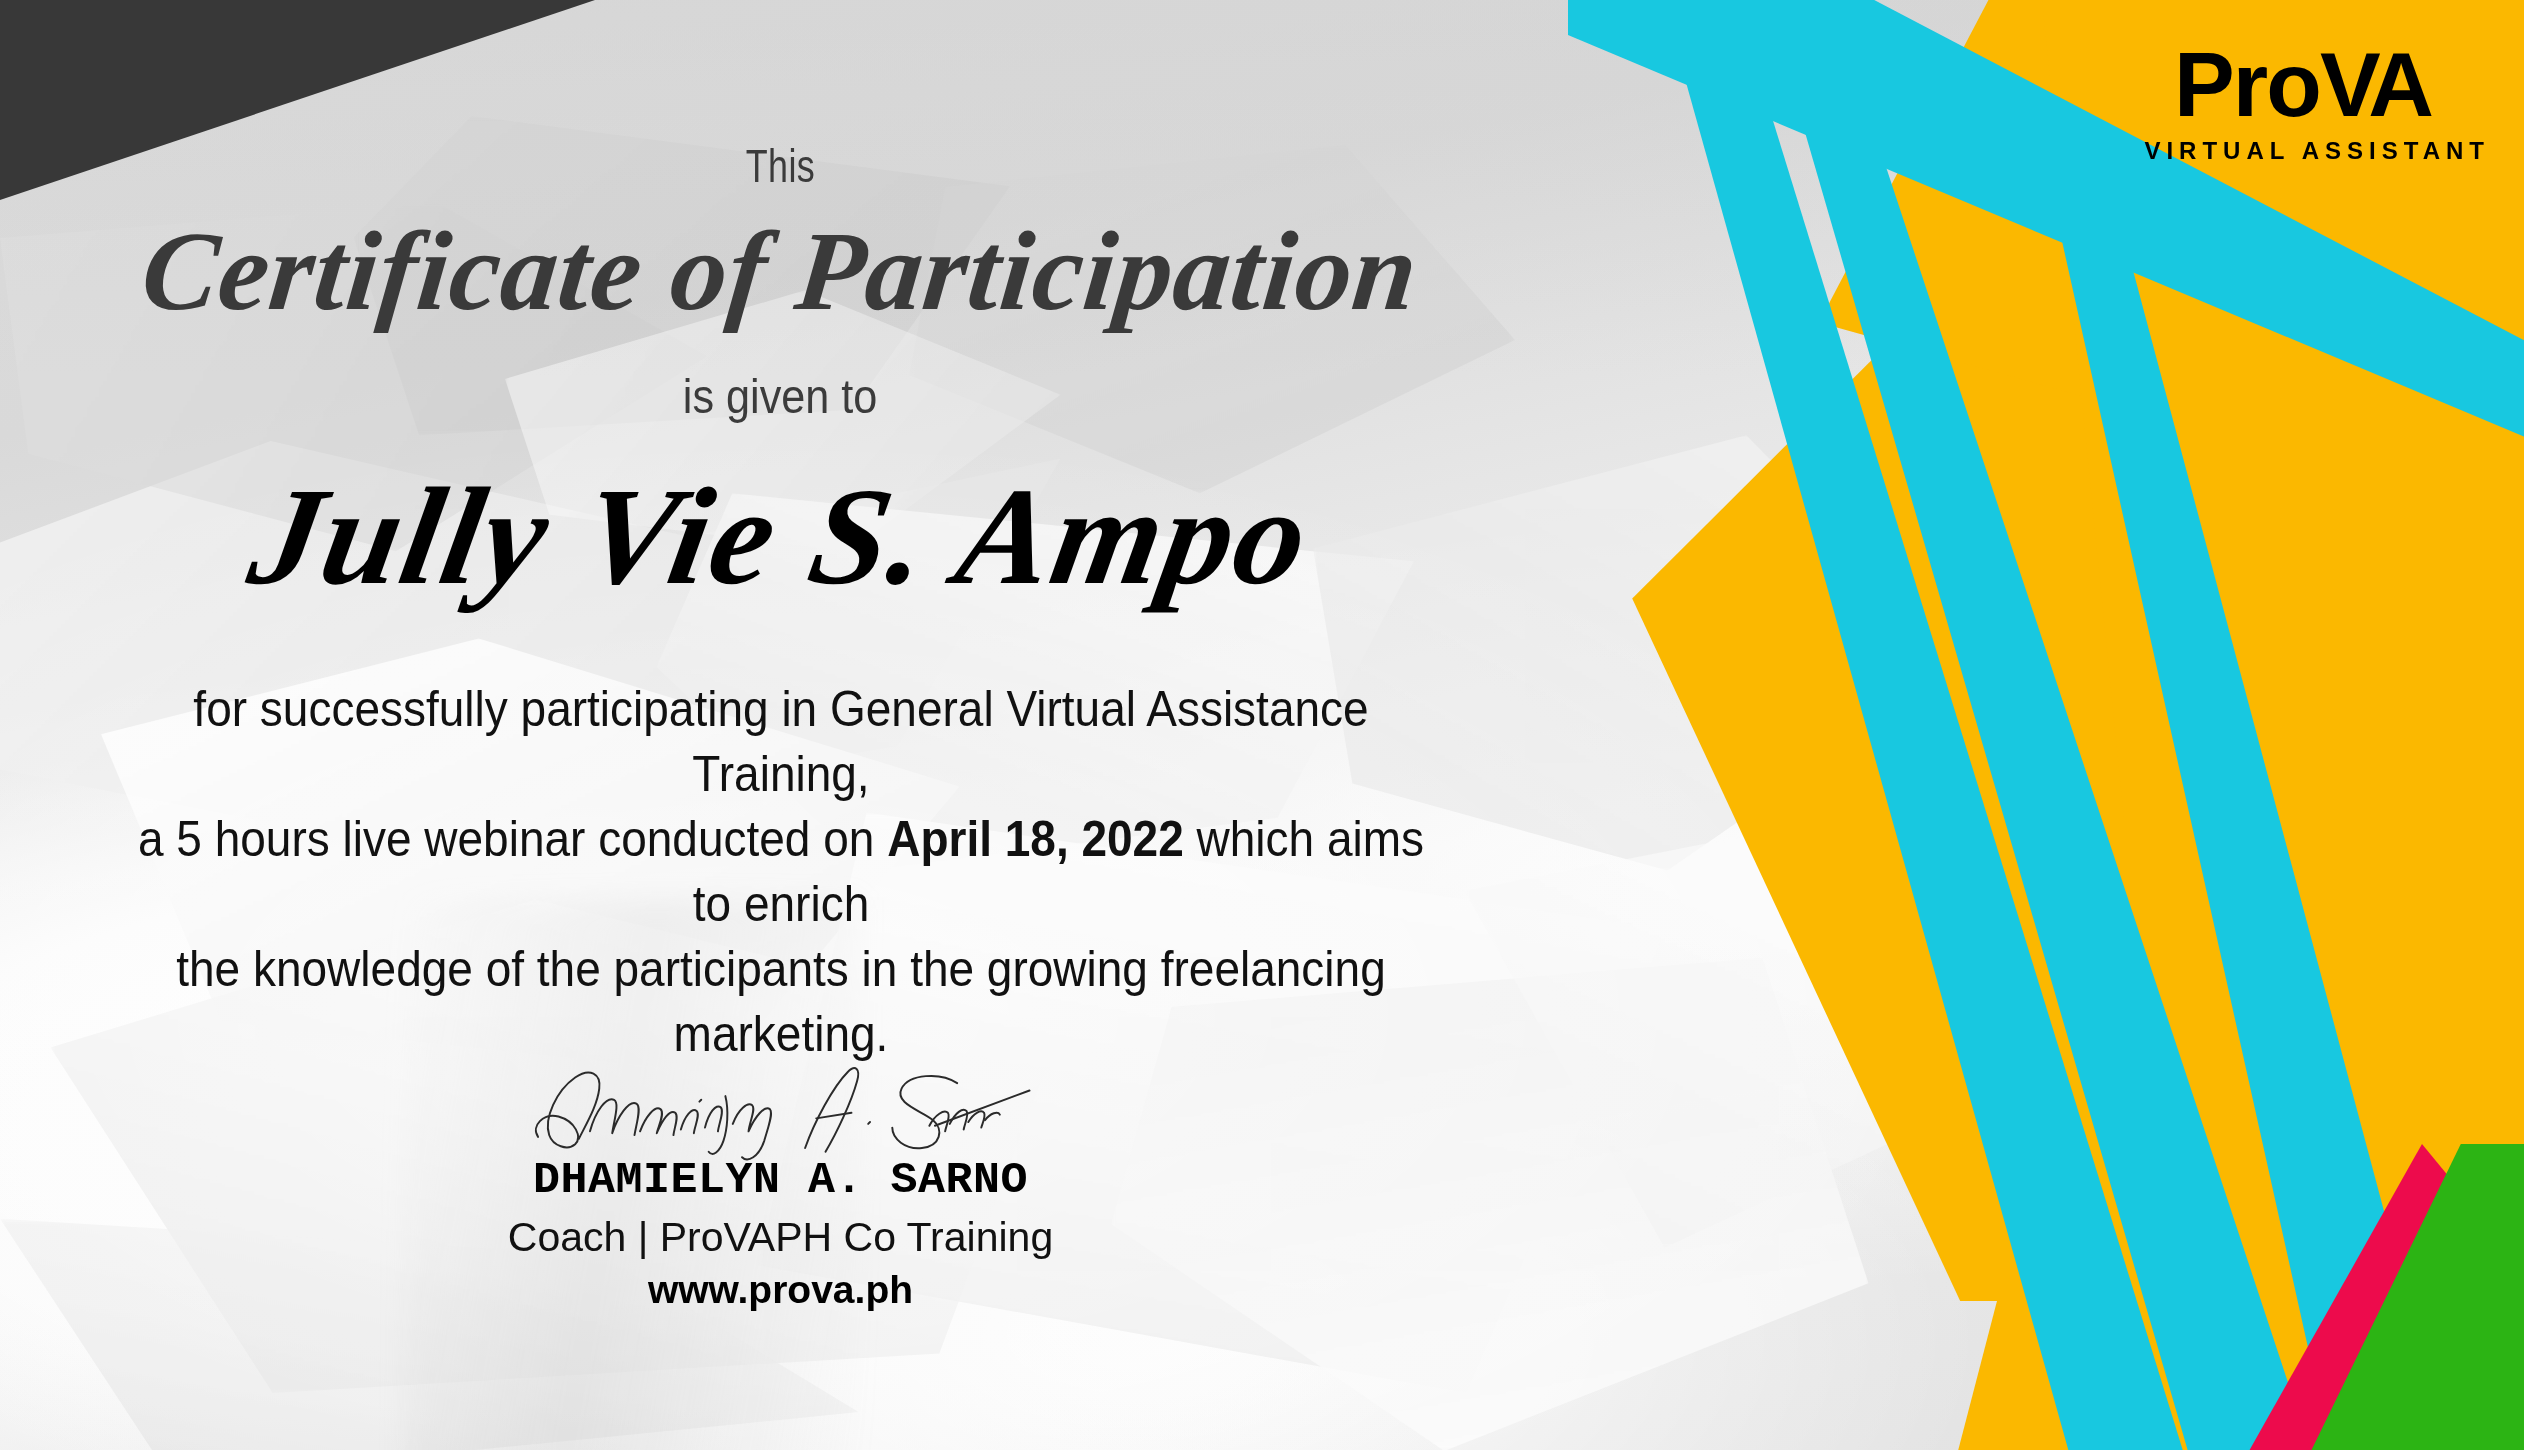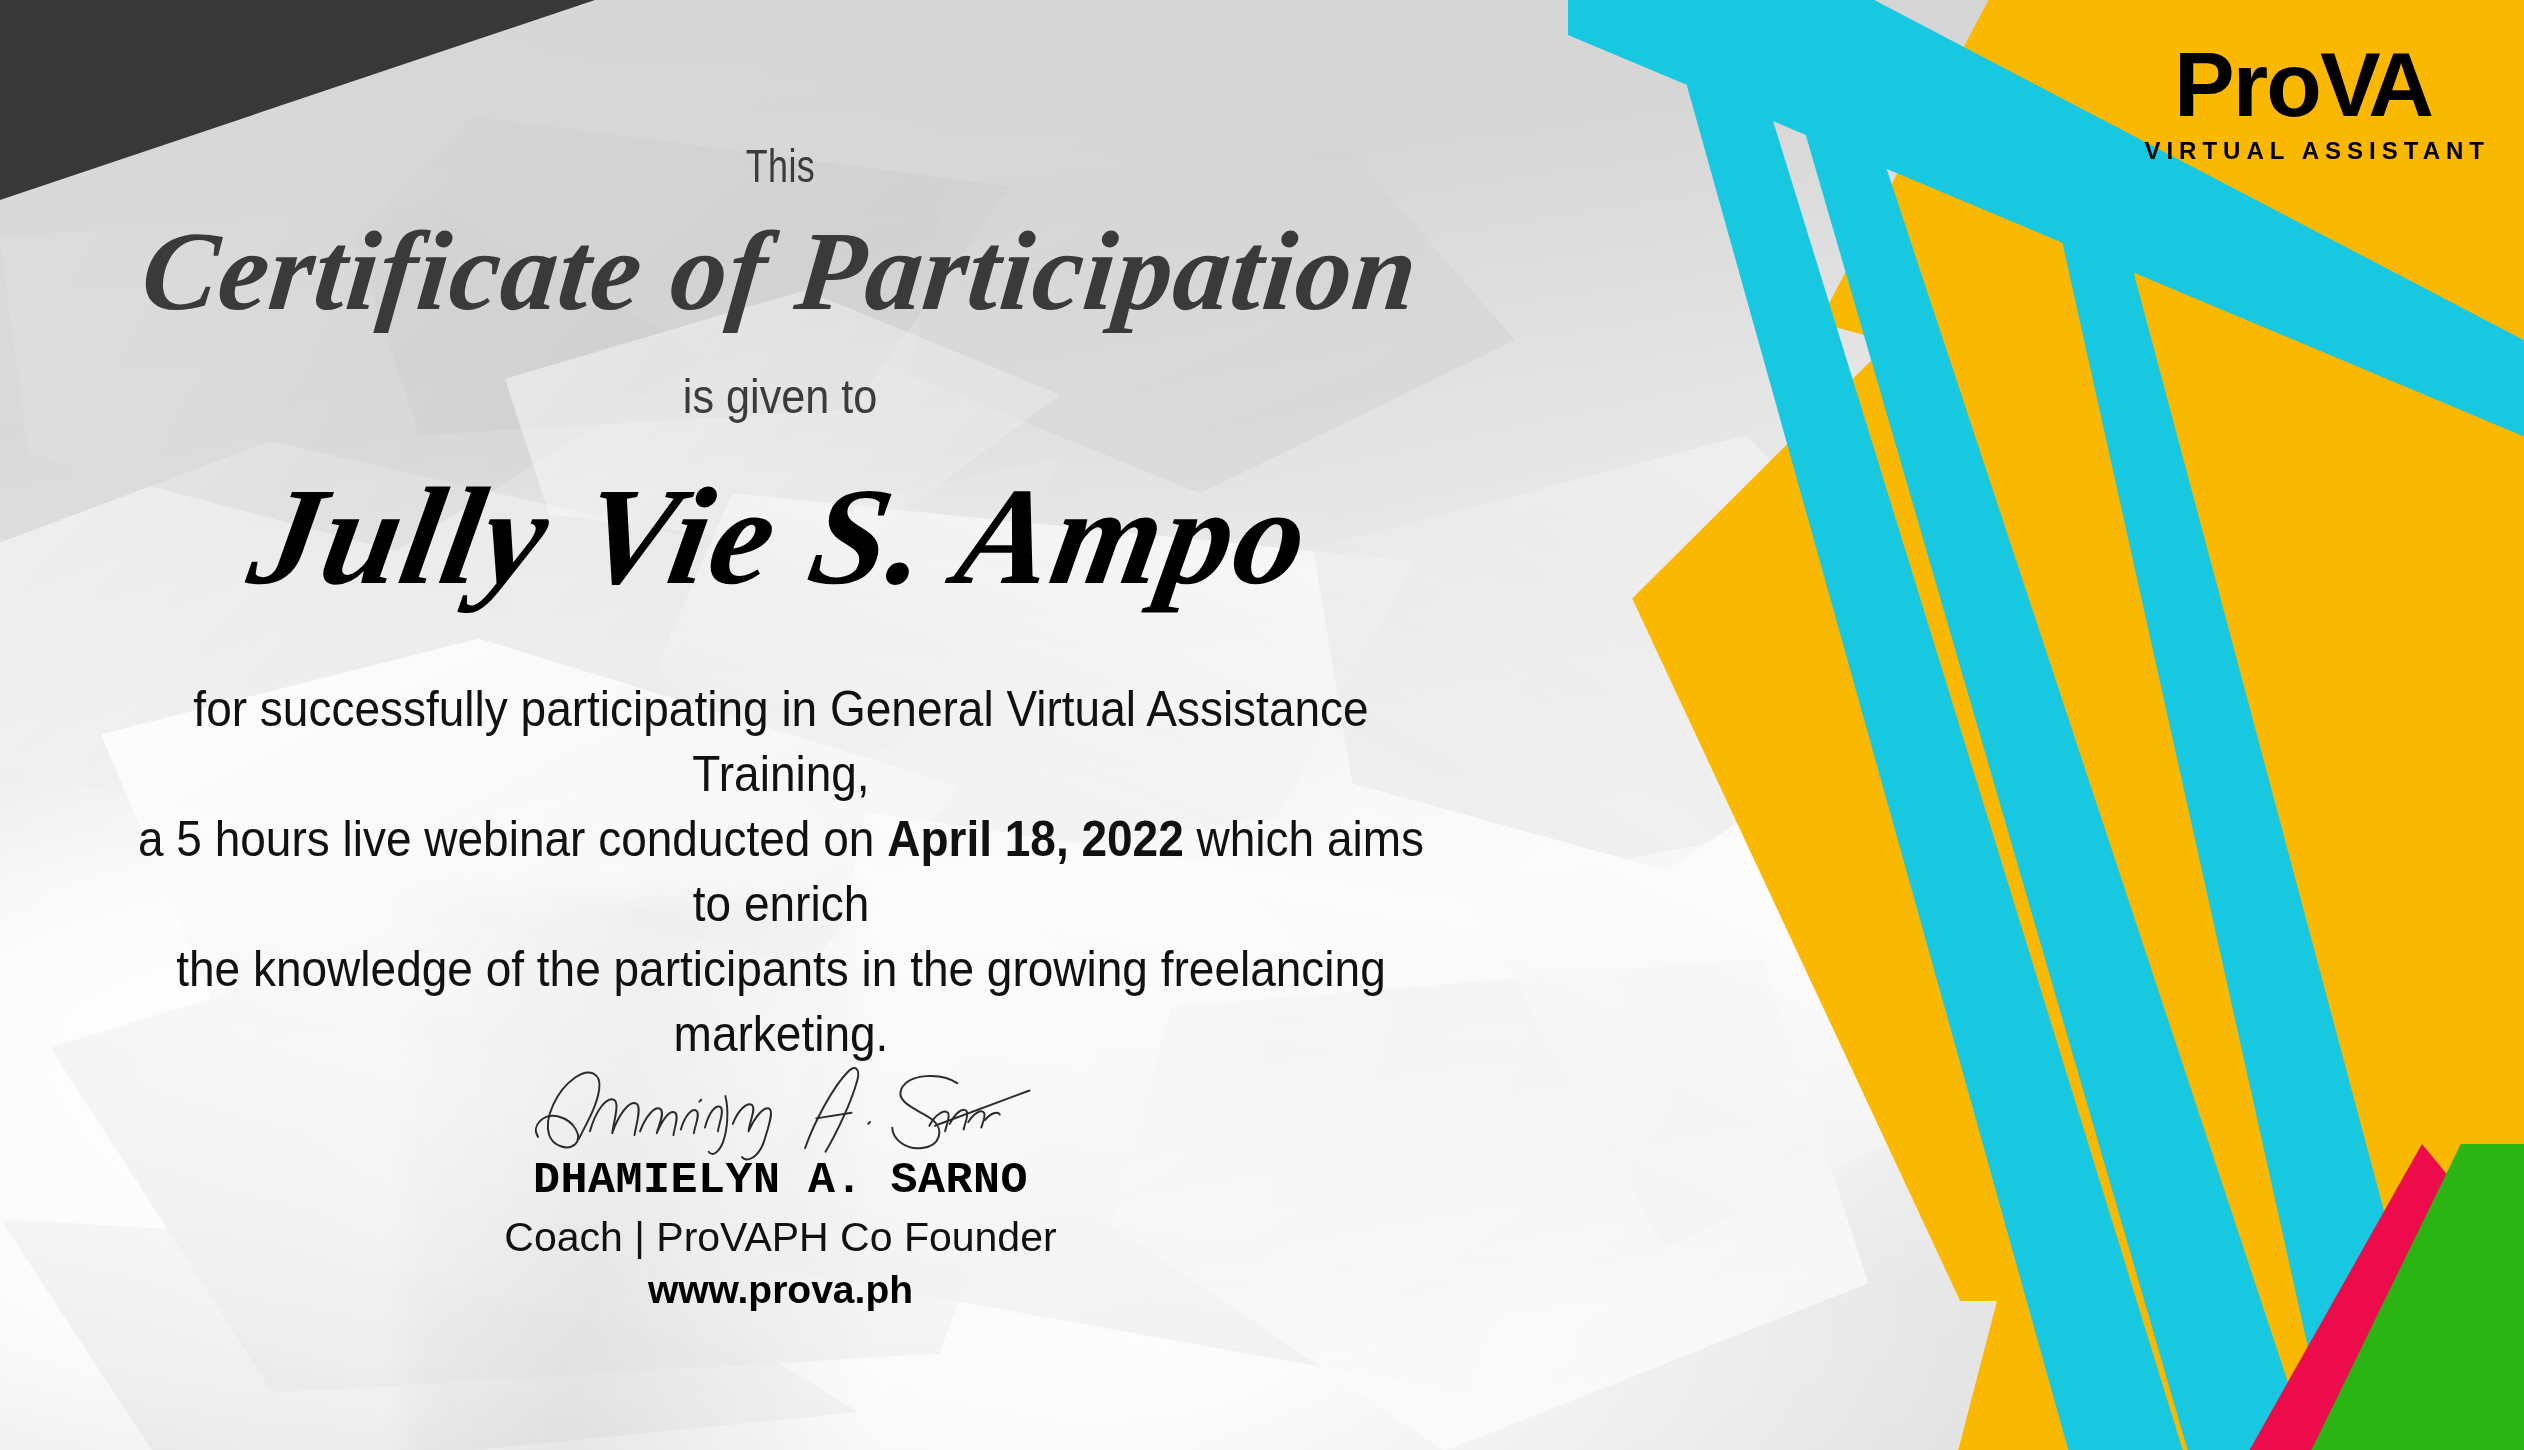--- a/index.html
+++ b/index.html
@@ -335,18 +335,18 @@
         <path d="M374 70 L376 68"></path>
         <path d="M470 26 C452 14, 418 16, 410 32 C402 48, 432 56, 444 66 C456 76, 452 94, 432 96 C414 98, 400 86, 400 74"></path>
         <path d="M440 72 C446 60, 456 54, 460 58 C463 62, 458 72, 457 78"></path>
         <path d="M462 70 C468 58, 476 52, 480 56 C483 60, 478 70, 477 76"></path>
         <path d="M482 68 C488 58, 496 54, 499 58 C501 62, 497 70, 496 74"></path>
         <path d="M500 66 C506 58, 514 56, 516 60"></path>
         <path d="M446 72 L548 34"></path>
       </g>
     </svg>
     <div class="sign-name">DHAMIELYN A. SARNO</div>
-    <div class="sign-role">Coach  |  ProVAPH Co Founder</div>
+    <div class="sign-role">Coach  |  ProVAPH Co Training</div>
     <div class="sign-url">www.prova.ph</div>
   </div>
 
 </div>
 
 
 </body></html>

